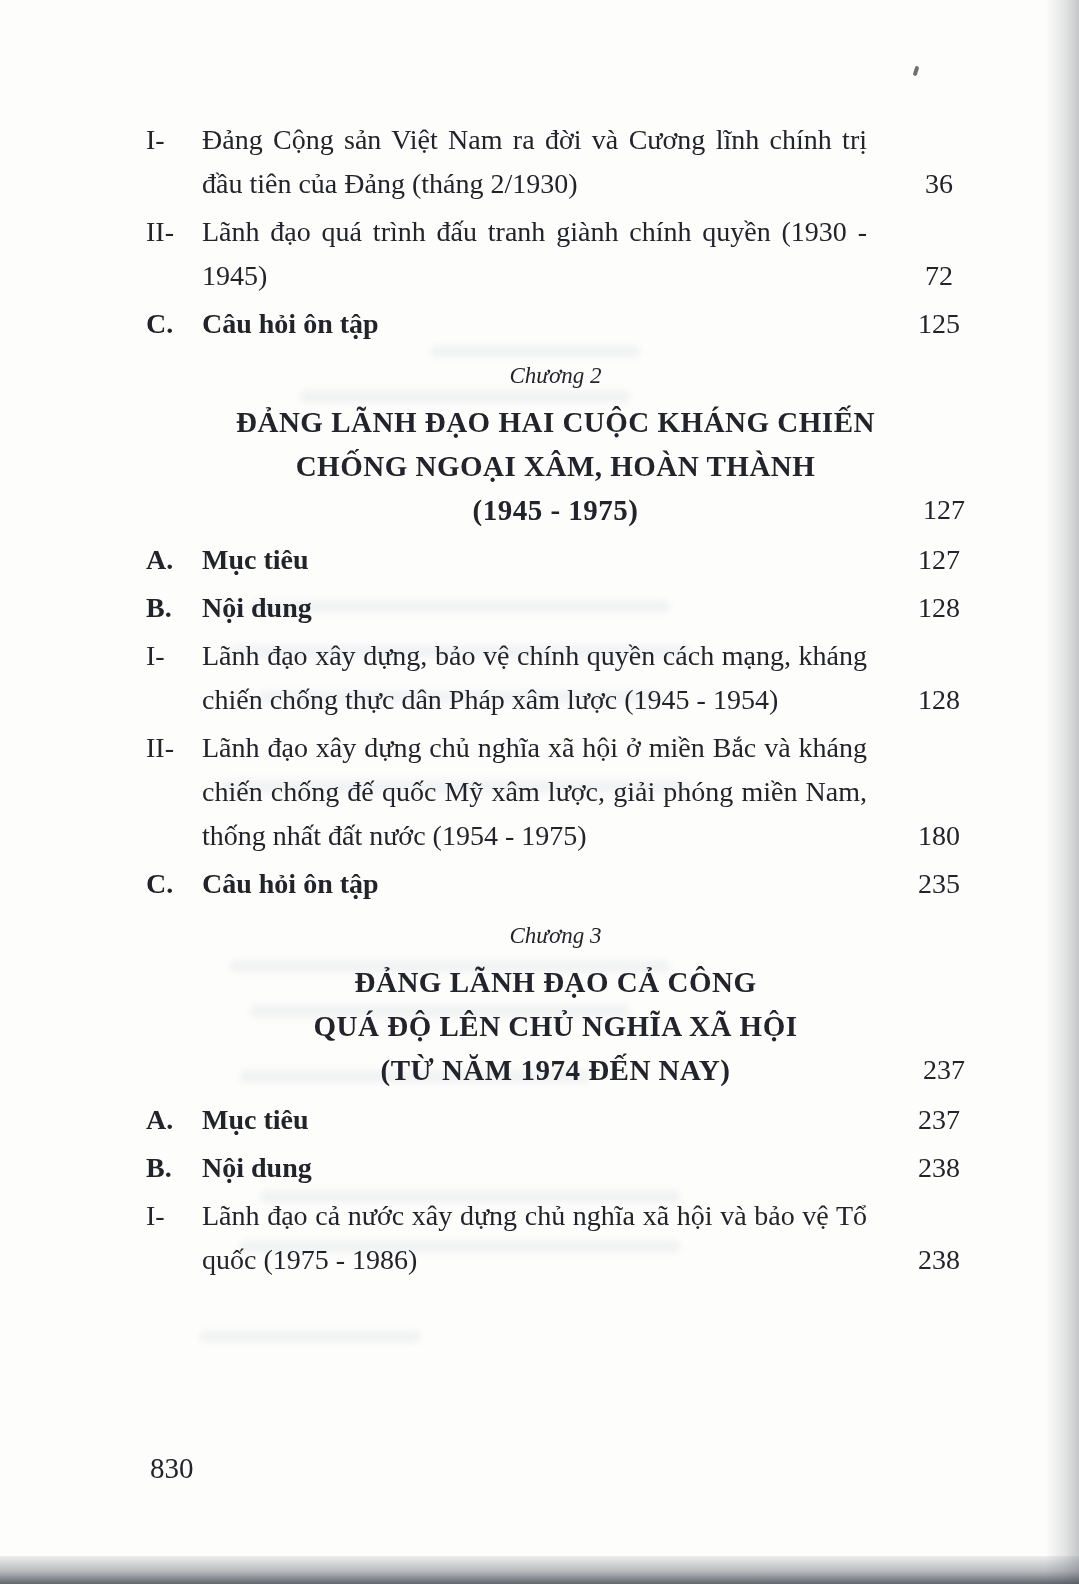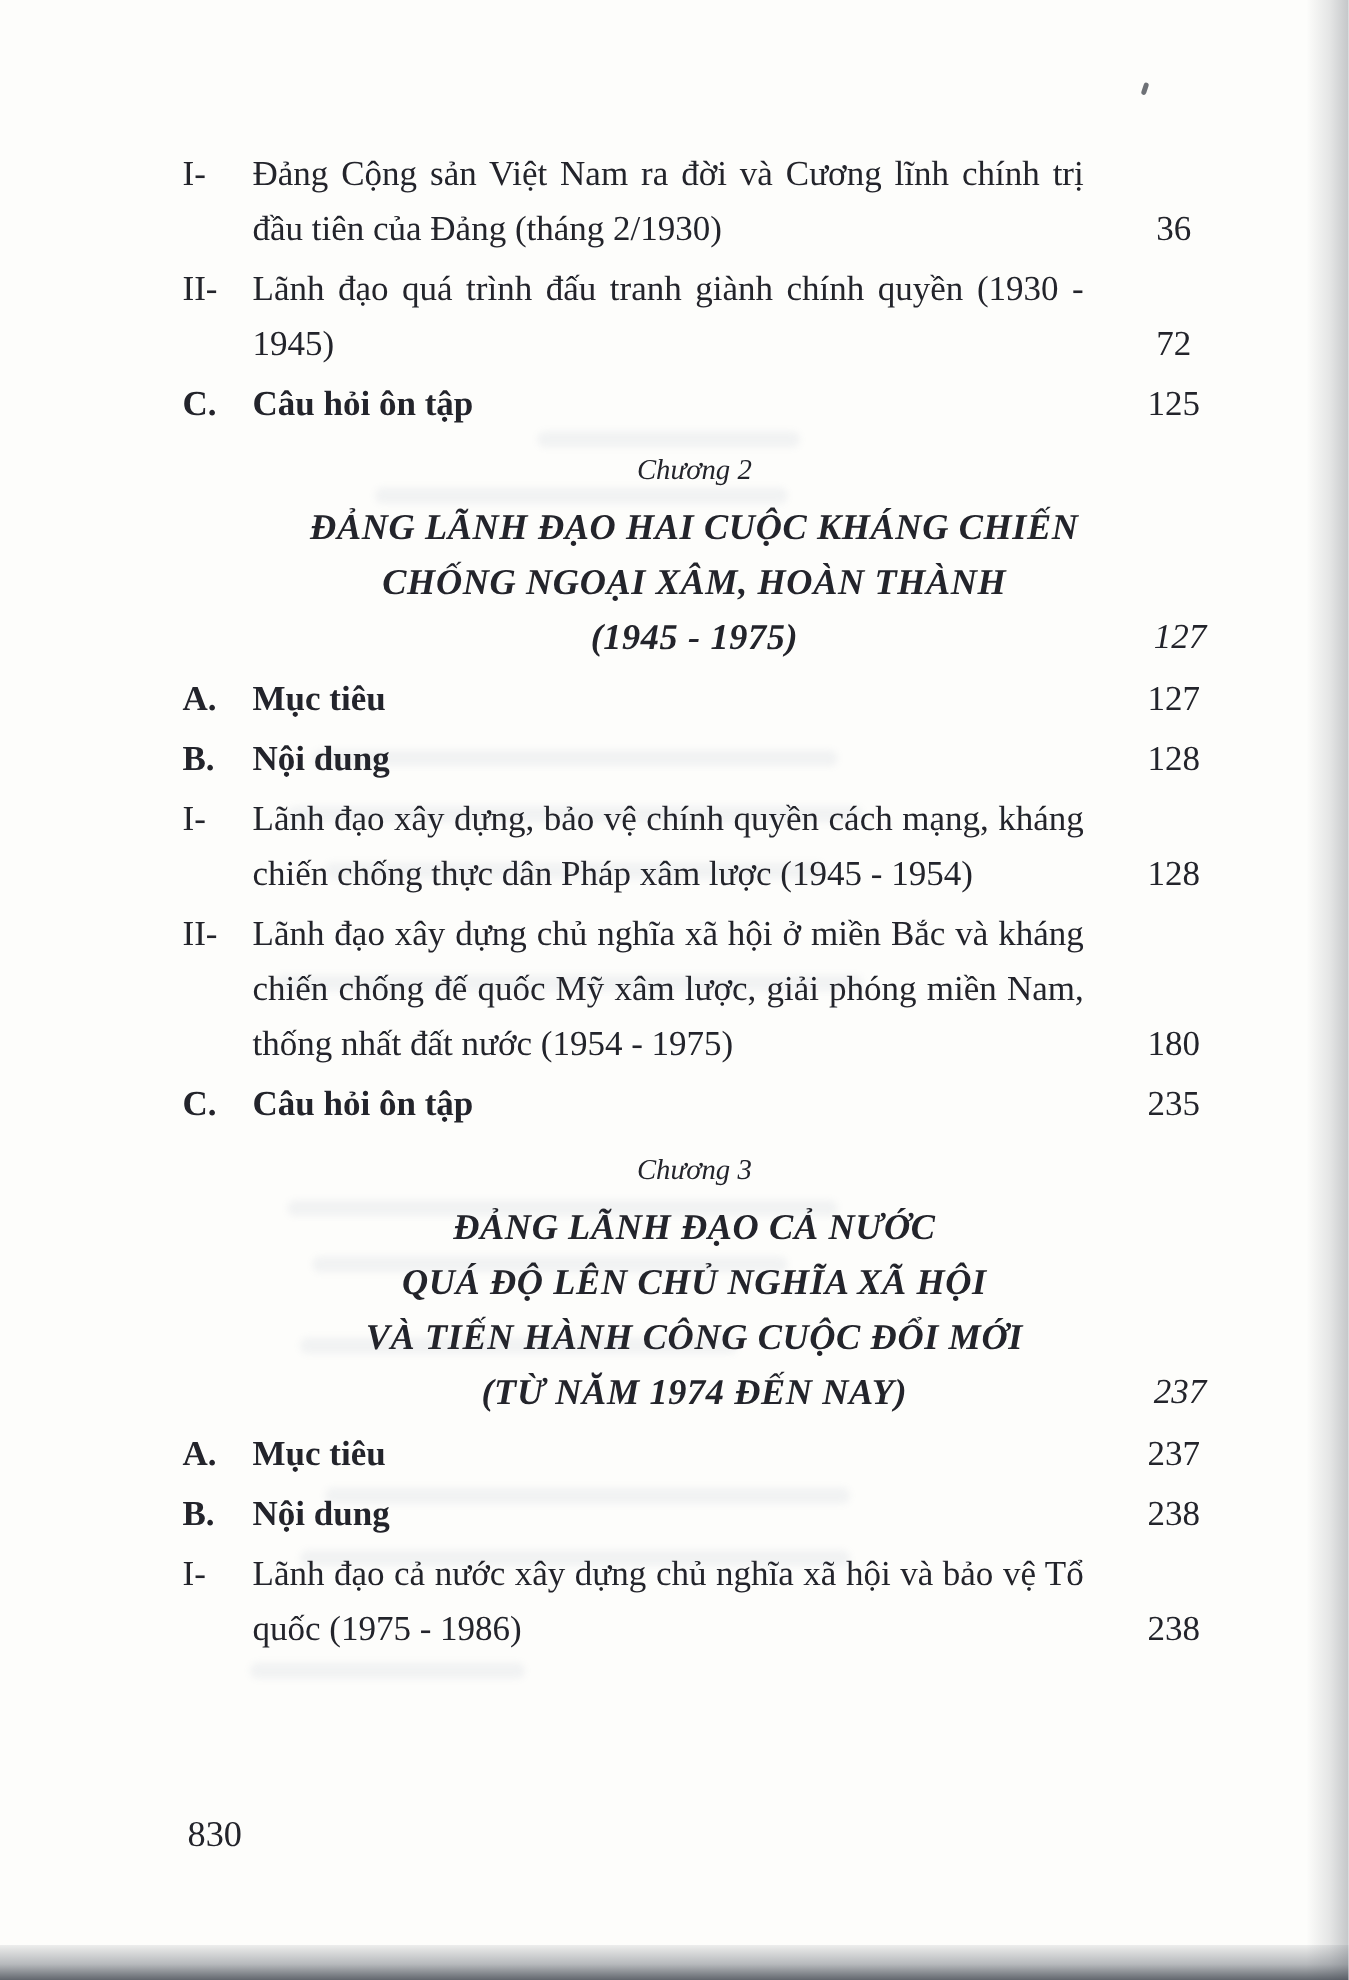--- a/index.html
+++ b/index.html
@@ -40,21 +40,20 @@
     font-size: 23px;
     line-height: 44px;
     margin-bottom: 2px;
   }
   .chapter-line {
     position: relative;
     font-weight: bold;
     font-size: 29px;
     line-height: 44px;
     letter-spacing: 0.5px;
-    font-style: italic;
   }
   .chapter-page {
     position: absolute;
     right: 0;
     bottom: 0;
     font-weight: normal;
     font-size: 28px;
     letter-spacing: 0;
   }
 
@@ -181,23 +180,22 @@
         <span class="entry-text">Lãnh đạo xây dựng chủ nghĩa xã hội ở miền Bắc và kháng chiến chống đế quốc Mỹ xâm lược, giải phóng miền Nam, thống nhất đất nước (1954 - 1975)</span>
         <span class="entry-page">180</span>
       </div>
       <div class="entry bold">
         <span class="entry-label">C.</span>
         <span class="entry-text">Câu hỏi ôn tập</span>
         <span class="entry-page">235</span>
       </div>
       <div class="chapter">
         <div class="chapter-kicker">Chương 3</div>
-        <div class="chapter-line"><span class="chapter-line-text">ĐẢNG LÃNH ĐẠO CẢ NƯỚC</span></div>
+        <div class="chapter-line"><span class="chapter-line-text">ĐẢNG LÃNH ĐẠO CẢ CÔNG</span></div>
         <div class="chapter-line"><span class="chapter-line-text">QUÁ ĐỘ LÊN CHỦ NGHĨA XÃ HỘI</span></div>
-        <div class="chapter-line"><span class="chapter-line-text">VÀ TIẾN HÀNH CÔNG CUỘC ĐỔI MỚI</span></div>
         <div class="chapter-line"><span class="chapter-line-text">(TỪ NĂM 1974 ĐẾN NAY)</span><span class="chapter-page">237</span></div>
       </div>
       <div class="entry bold">
         <span class="entry-label">A.</span>
         <span class="entry-text">Mục tiêu</span>
         <span class="entry-page">237</span>
       </div>
       <div class="entry bold">
         <span class="entry-label">B.</span>
         <span class="entry-text">Nội dung</span>

